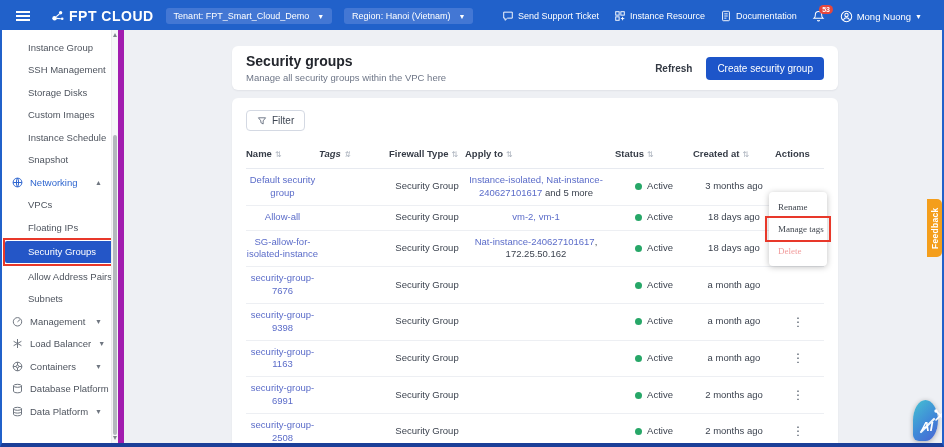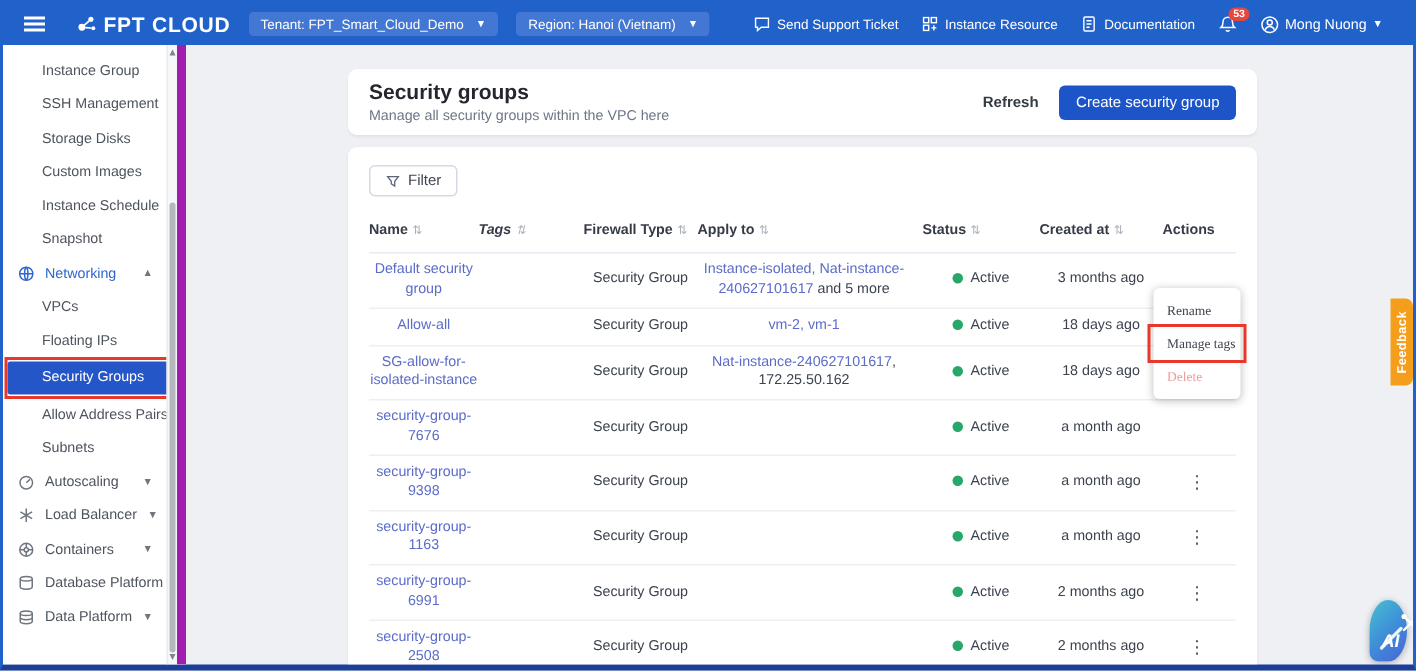--- a/index.html
+++ b/index.html
@@ -229,21 +229,21 @@
         <div class="side-item">
           <span>Subnets</span>
         </div>
         <div class="side-item side-section">
           <span class="side-icon">
             <svg width="11" height="11" viewBox="0 0 11 11" fill="none" stroke="currentColor" stroke-width="1">
               <circle cx="5.5" cy="5.8" r="4.2"></circle>
               <path d="M5.5 5.8L8 3.6"></path>
             </svg>
           </span>
-          <span>Autoscaling</span>
+          <span>Management</span>
           <span class="chev">▼</span>
         </div>
         <div class="side-item side-section">
           <span class="side-icon">
             <svg width="11" height="11" viewBox="0 0 11 11" fill="none" stroke="currentColor" stroke-width="1">
               <path d="M5.5 1v9M1.6 3.3l7.8 4.4M9.4 3.3L1.6 7.7"></path>
             </svg>
           </span>
           <span>Load Balancer</span>
           <span class="chev">▼</span>

